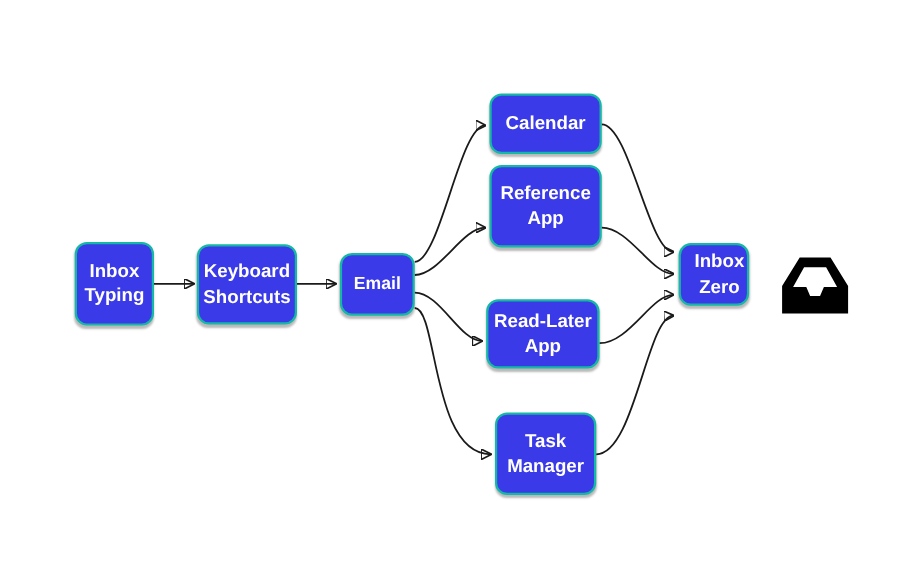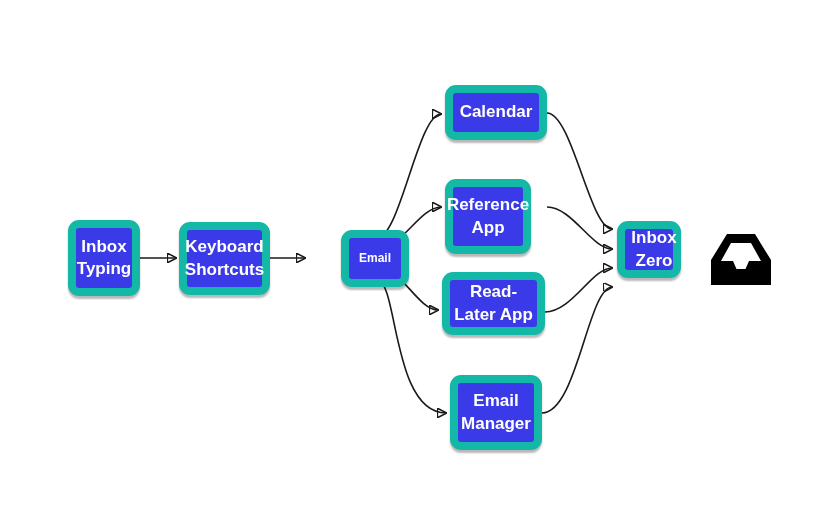--- a/index.html
+++ b/index.html
@@ -19,34 +19,34 @@
   }
   .edges path {
     fill: none;
     stroke: #1a1a1a;
     stroke-width: 1.6;
   }
   .node {
     position: absolute;
     box-sizing: border-box;
     background: #3a3ae8;
-    border: 8px solid #14b8a6;
+    border: 2px solid #14b8a6;
     border-radius: 11px;
     box-shadow: 0 2.5px 2px rgba(0,0,0,0.28);
     color: #ffffff;
     font-weight: bold;
     font-size: 17px;
     line-height: 1.32;
     text-align: center;
     display: flex;
     align-items: center;
     justify-content: center;
     padding: 2px 3px;
   }
-  .node.big { font-size: 12px; margin-left: 32px; }
+  .node.big { font-size: 16px; }
   .endicon {
     position: absolute;
     left: 710px; top: 231px;
     width: 62px; height: 57px;
   }
 </style>
 </head>
 <body>
 
 <div class="canvas">
@@ -70,25 +70,25 @@
   </svg>
 
   <div class="node" style="left:68px; top:220px; width:72px; height:76px;">Inbox Typing</div>
 
   <div class="node" style="left:179px; top:222px; width:91px; height:73px;">Keyboard Shortcuts</div>
 
   <div class="node big" style="left:309px; top:230px; width:68px; height:57px;">Email</div>
 
   <div class="node" style="left:445px; top:85px; width:102px; height:55px;">Calendar</div>
 
-  <div class="node" style="left:445px; top:179px; width:86px; height:75px;">Reference App</div>
+  <div class="node" style="left:445px; top:150px; width:102px; height:75px;">Reference App</div>
 
   <div class="node" style="left:442px; top:272px; width:103px; height:63px;">Read-Later App</div>
 
-  <div class="node" style="left:450px; top:375px; width:92px; height:75px;">Email Manager</div>
+  <div class="node" style="left:450px; top:375px; width:92px; height:75px;">Task Manager</div>
 
   <div class="node" style="left:617px; top:221px; width:64px; height:57px;padding-left:13px;">Inbox Zero</div>
 
   <svg class="endicon" viewBox="0 0 62 57" aria-hidden="true">
     <path fill="#000000" fill-rule="evenodd" d="M17,3 H45 L61,29 V54 H1 V29 Z
              M21,12 H41 L51,30 H39 L35.5,38 H26.5 L23,30 H11 Z"></path>
   </svg>
 
 </div>
 

